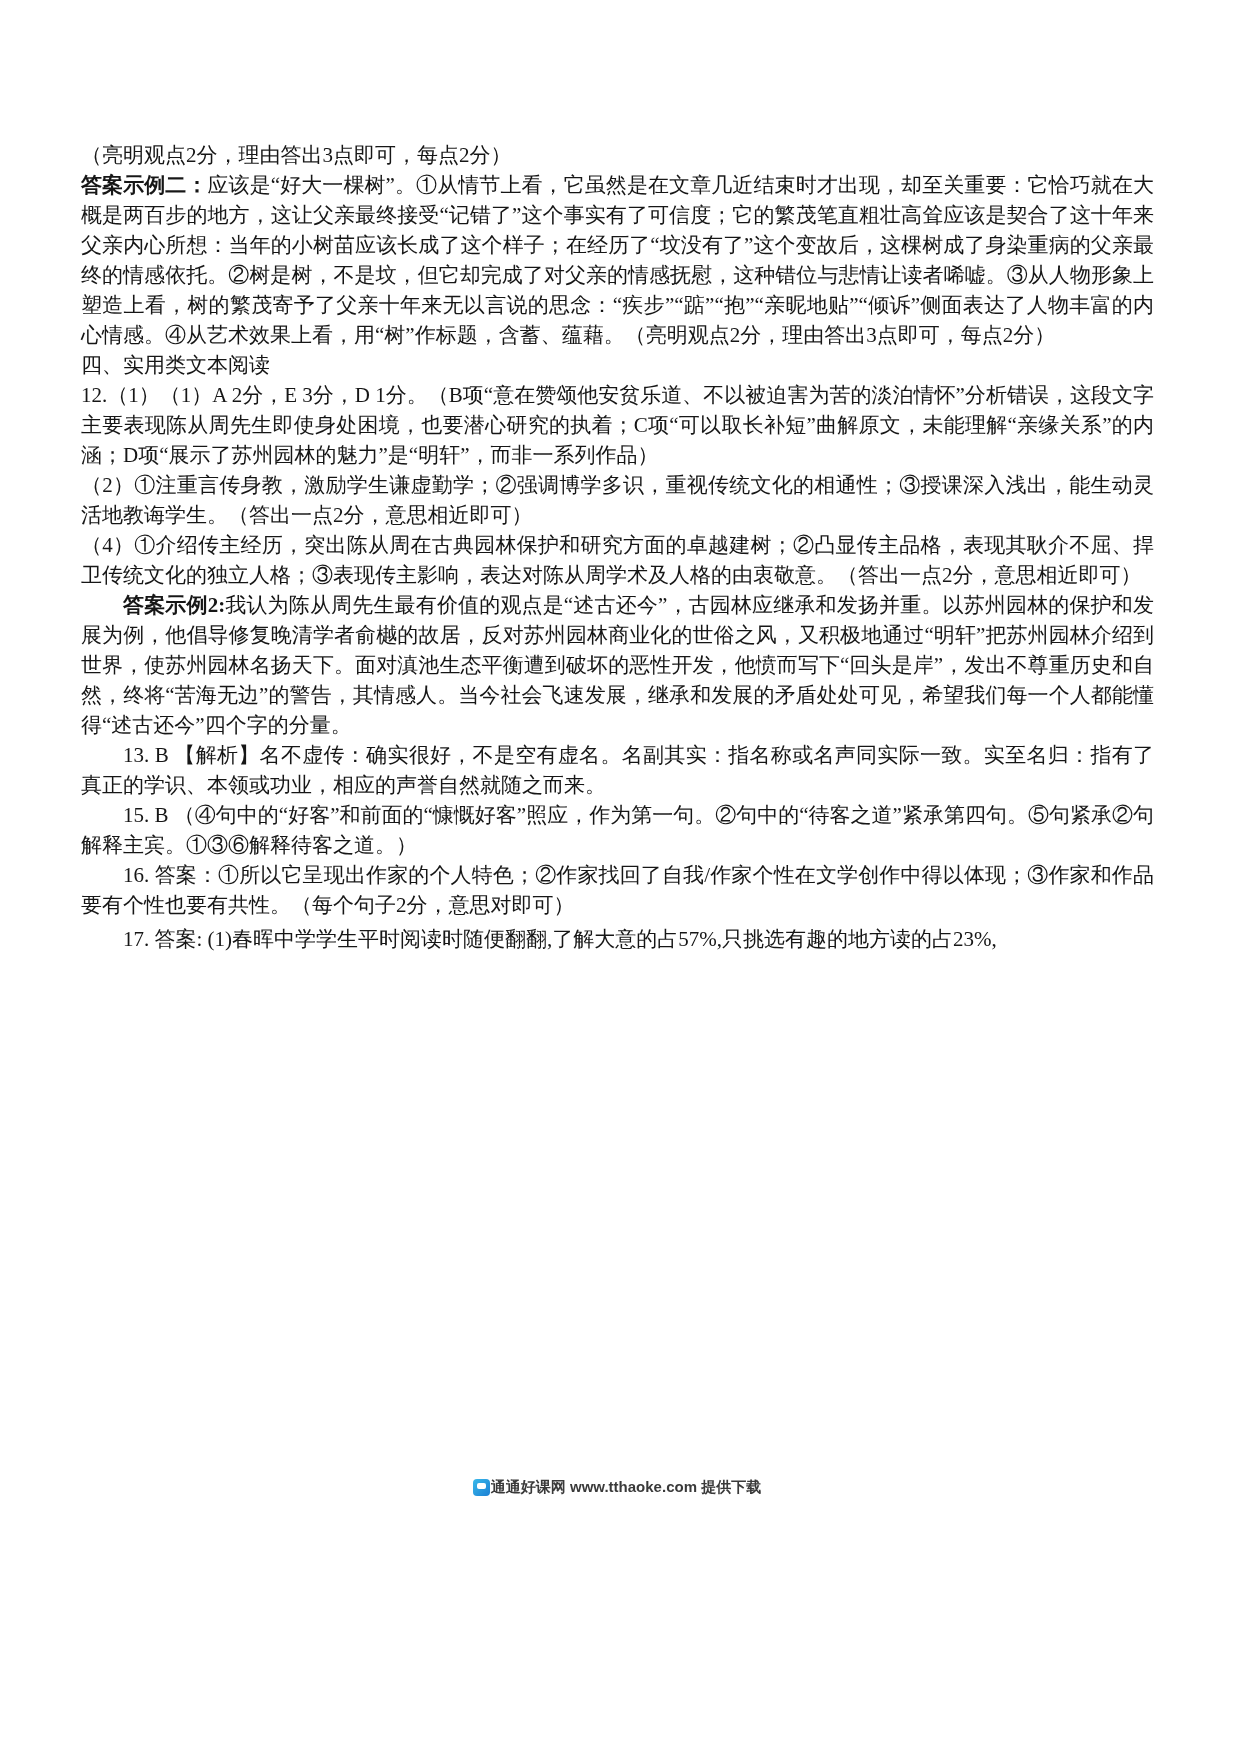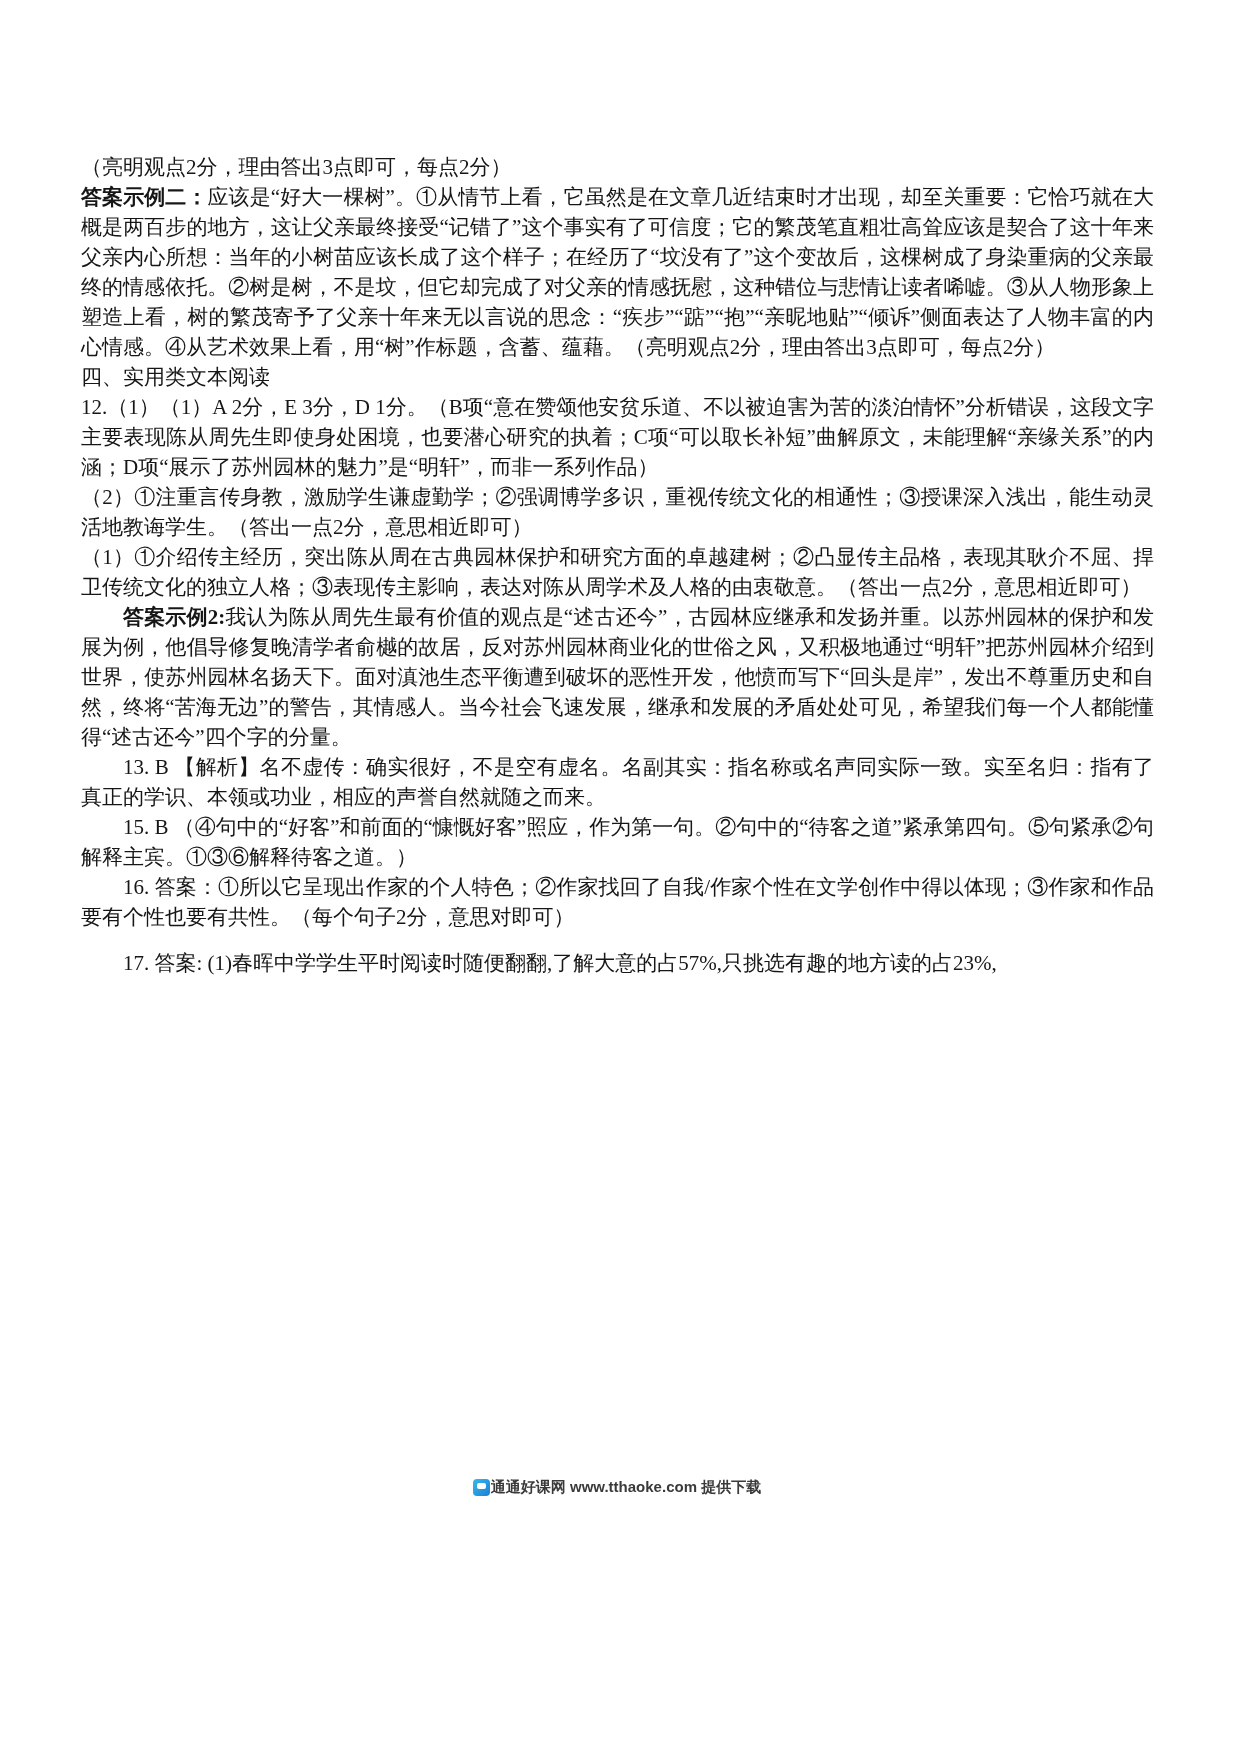--- a/index.html
+++ b/index.html
@@ -5,32 +5,32 @@
   html,body{margin:0;padding:0;}
   body{
     width:1234px;height:1748px;
     background:#ffffff;
     position:relative;
     font-family:"Liberation Serif","DejaVu Serif",serif;
     color:#161616;
   }
   .content{
     position:absolute;
-    left:81px; top:152px;
+    left:81px; top:140px;
     width:1073px;
     font-size:21px;
     line-height:30px;
     text-align:justify;
     text-justify:inter-ideograph;
   }
   .para{margin:0;}
   .ind{text-indent:2em;}
   .heading{font-weight:normal;}
   .para b{font-weight:bold;}
-  .gap-top{margin-top:16px;}
+  .gap-top{margin-top:4px;}
   .footer{
     position:absolute;
     left:0; top:1478px; width:100%;
     display:flex; align-items:center; justify-content:center; gap:1px;
     font-family:"Liberation Sans","DejaVu Sans",sans-serif;
     font-size:15px; font-weight:bold; color:#3a3a3a;text-align:center;
   }
   .logo{
     width:17px;height:17px;border-radius:4px;display:inline-block;position:relative;
     background:linear-gradient(135deg,#39b9ea 0%,#1b7fd4 100%);
@@ -49,21 +49,21 @@
   <p class="para"><span>（亮明观点2分，理由答出3点即可，每点2分）</span></p>
 
   <p class="para"><b>答案示例二：</b><span>应该是“好大一棵树”。①从情节上看，它虽然是在文章几近结束时才出现，却至关重要：它恰巧就在大概是两百步的地方，这让父亲最终接受“记错了”这个事实有了可信度；它的繁茂笔直粗壮高耸应该是契合了这十年来父亲内心所想：当年的小树苗应该长成了这个样子；在经历了“坟没有了”这个变故后，这棵树成了身染重病的父亲最终的情感依托。②树是树，不是坟，但它却完成了对父亲的情感抚慰，这种错位与悲情让读者唏嘘。③从人物形象上塑造上看，树的繁茂寄予了父亲十年来无以言说的思念：“疾步”“踮”“抱”“亲昵地贴”“倾诉”侧面表达了人物丰富的内心情感。④从艺术效果上看，用“树”作标题，含蓄、蕴藉。（亮明观点2分，理由答出3点即可，每点2分）</span></p>
 
   <p class="para heading"><span>四、实用类文本阅读</span></p>
 
   <p class="para"><span>12.（1）（1）A 2分，E 3分，D 1分。（B项“意在赞颂他安贫乐道、不以被迫害为苦的淡泊情怀”分析错误，这段文字主要表现陈从周先生即使身处困境，也要潜心研究的执着；C项“可以取长补短”曲解原文，未能理解“亲缘关系”的内涵；D项“展示了苏州园林的魅力”是“明轩”，而非一系列作品）</span></p>
 
   <p class="para"><span>（2）①注重言传身教，激励学生谦虚勤学；②强调博学多识，重视传统文化的相通性；③授课深入浅出，能生动灵活地教诲学生。（答出一点2分，意思相近即可）</span></p>
 
-  <p class="para"><span>（1）①介绍传主经历，突出陈从周在古典园林保护和研究方面的卓越建树；②凸显传主品格，表现其耿介不屈、捍卫传统文化的独立人格；③表现传主影响，表达对陈从周学术及人格的由衷敬意。（答出一点2分，意思相近即可）</span></p>
+  <p class="para"><span>（4）①介绍传主经历，突出陈从周在古典园林保护和研究方面的卓越建树；②凸显传主品格，表现其耿介不屈、捍卫传统文化的独立人格；③表现传主影响，表达对陈从周学术及人格的由衷敬意。（答出一点2分，意思相近即可）</span></p>
 
 
   <p class="para ind"><b>答案示例2:</b><span>我认为陈从周先生最有价值的观点是“述古还今”，古园林应继承和发扬并重。以苏州园林的保护和发展为例，他倡导修复晚清学者俞樾的故居，反对苏州园林商业化的世俗之风，又积极地通过“明轩”把苏州园林介绍到世界，使苏州园林名扬天下。面对滇池生态平衡遭到破坏的恶性开发，他愤而写下“回头是岸”，发出不尊重历史和自然，终将“苦海无边”的警告，其情感人。当今社会飞速发展，继承和发展的矛盾处处可见，希望我们每一个人都能懂得“述古还今”四个字的分量。</span></p>
 
 
 
   <p class="para ind"><span>13. B 【解析】名不虚传：确实很好，不是空有虚名。名副其实：指名称或名声同实际一致。实至名归：指有了真正的学识、本领或功业，相应的声誉自然就随之而来。</span></p>
 
 
   <p class="para ind"><span>15. B （④句中的“好客”和前面的“慷慨好客”照应，作为第一句。②句中的“待客之道”紧承第四句。⑤句紧承②句解释主宾。①③⑥解释待客之道。）</span></p>

